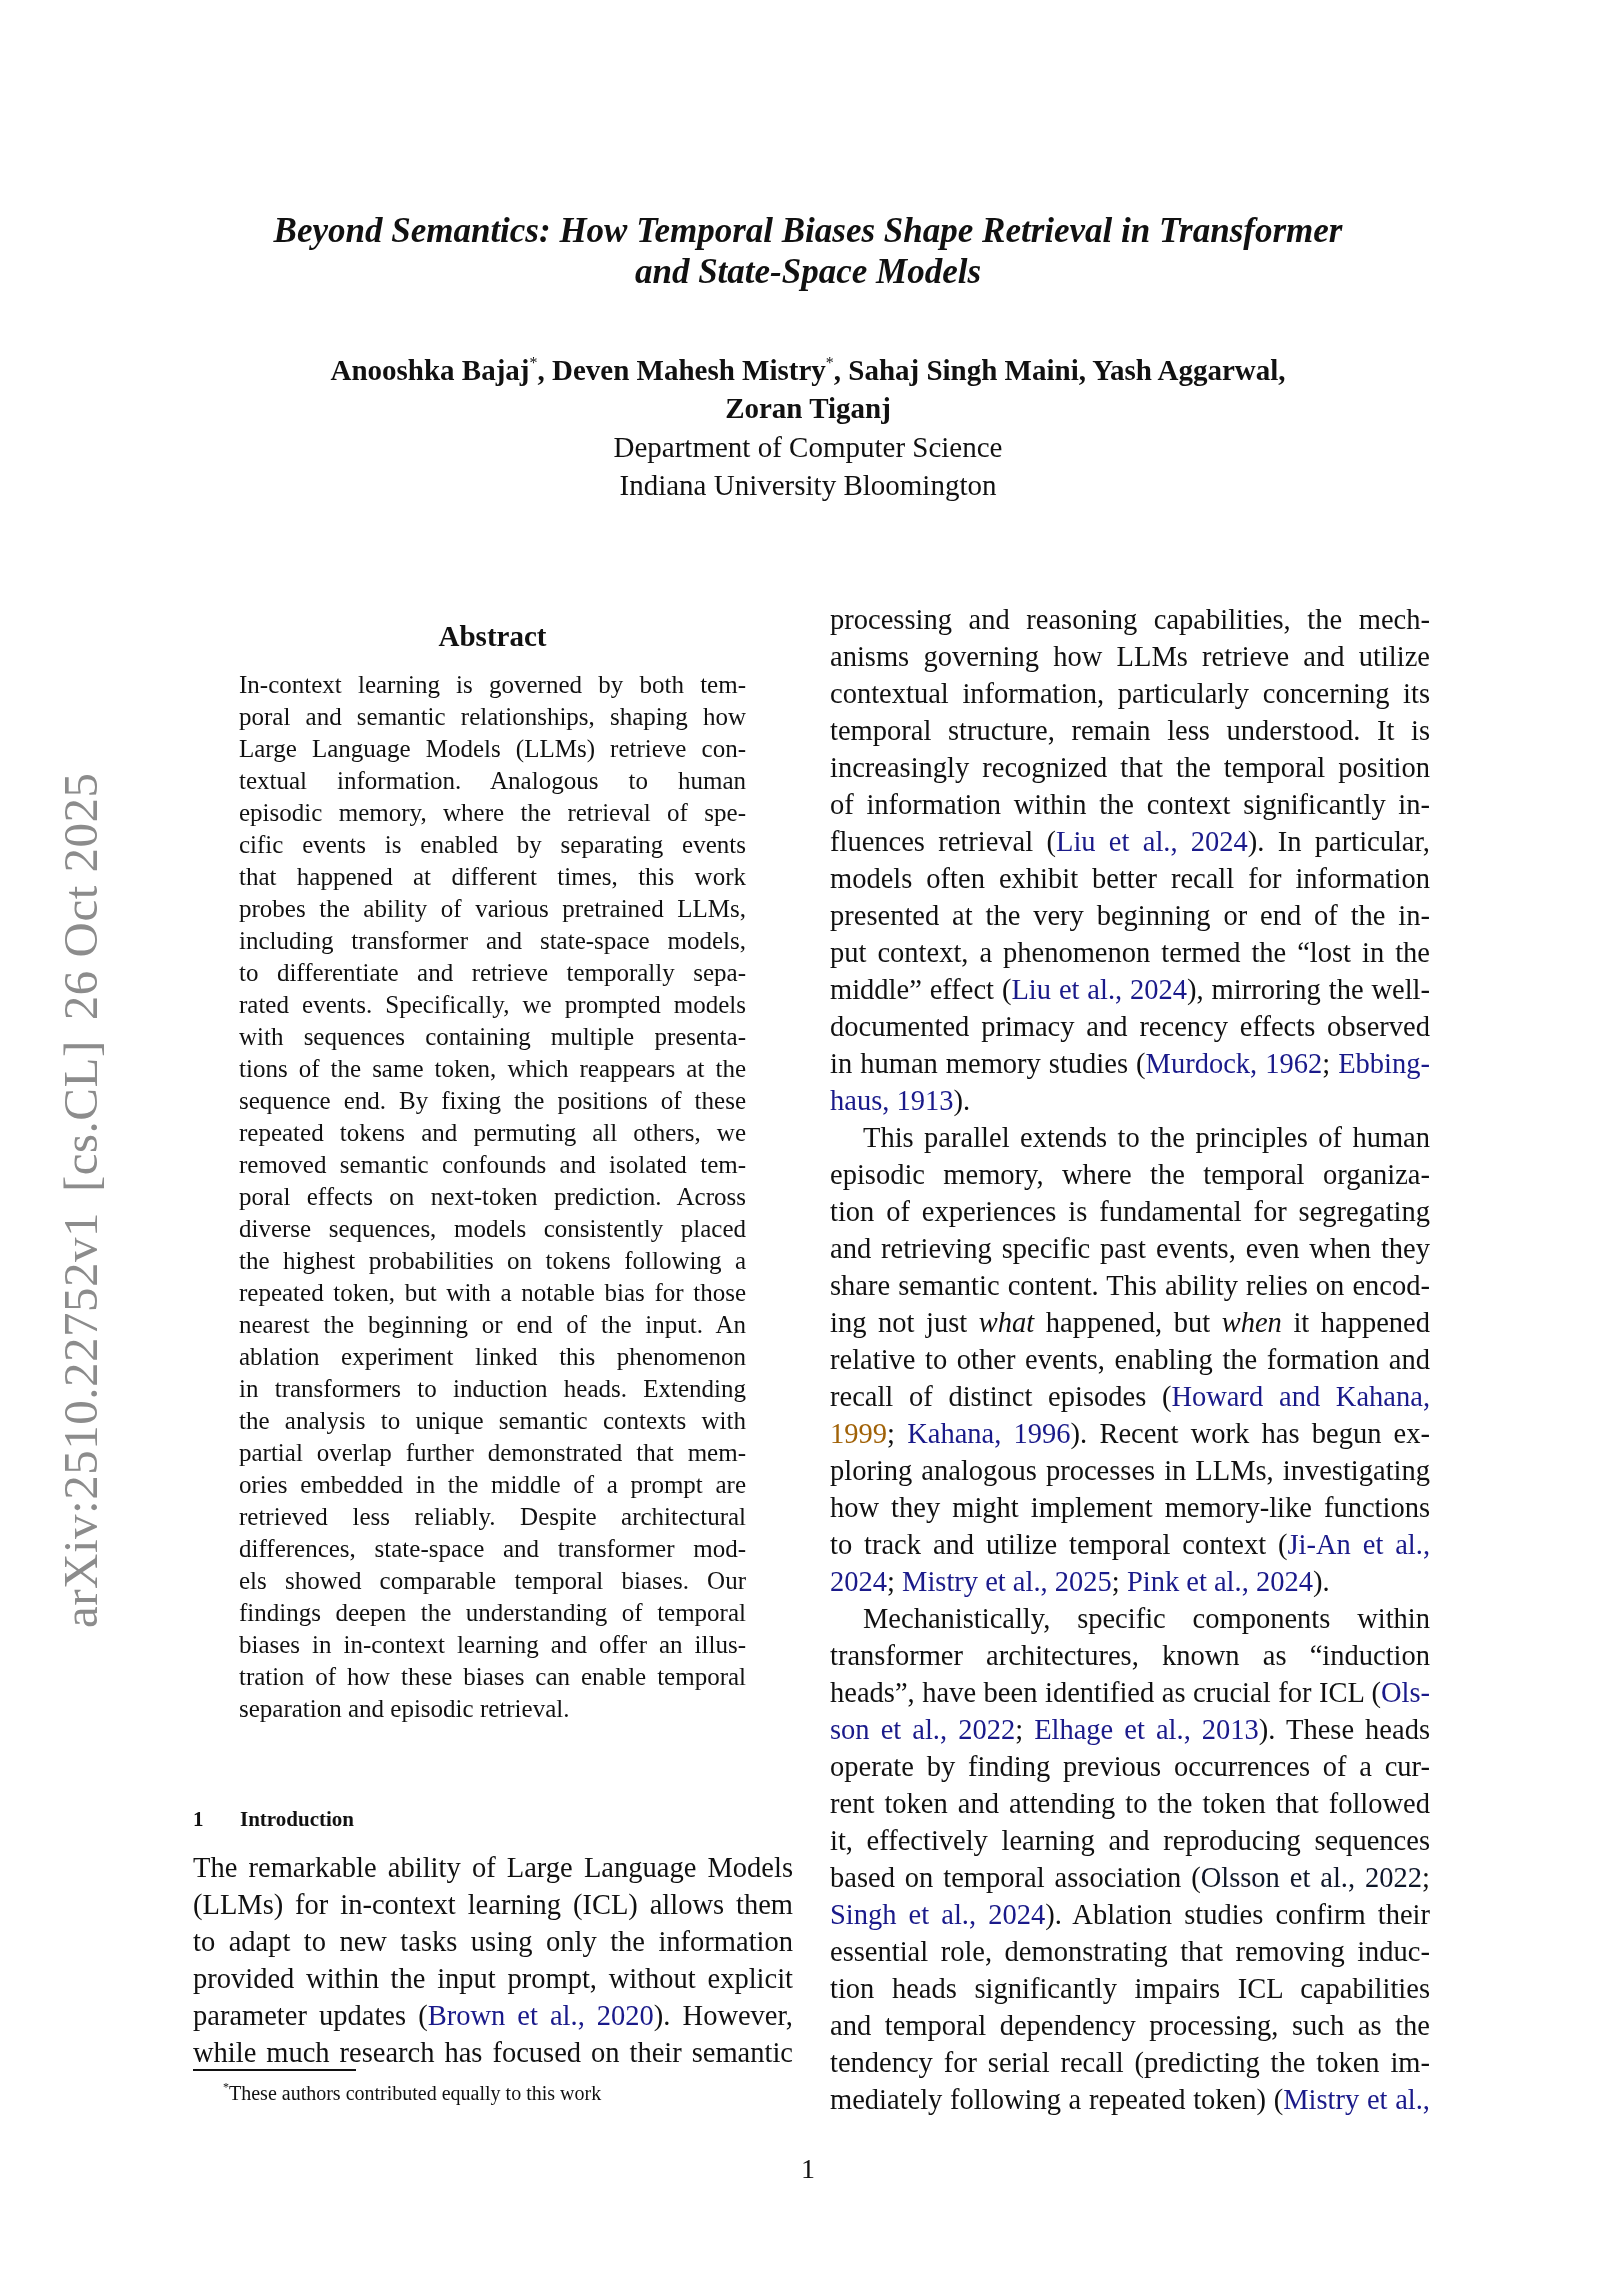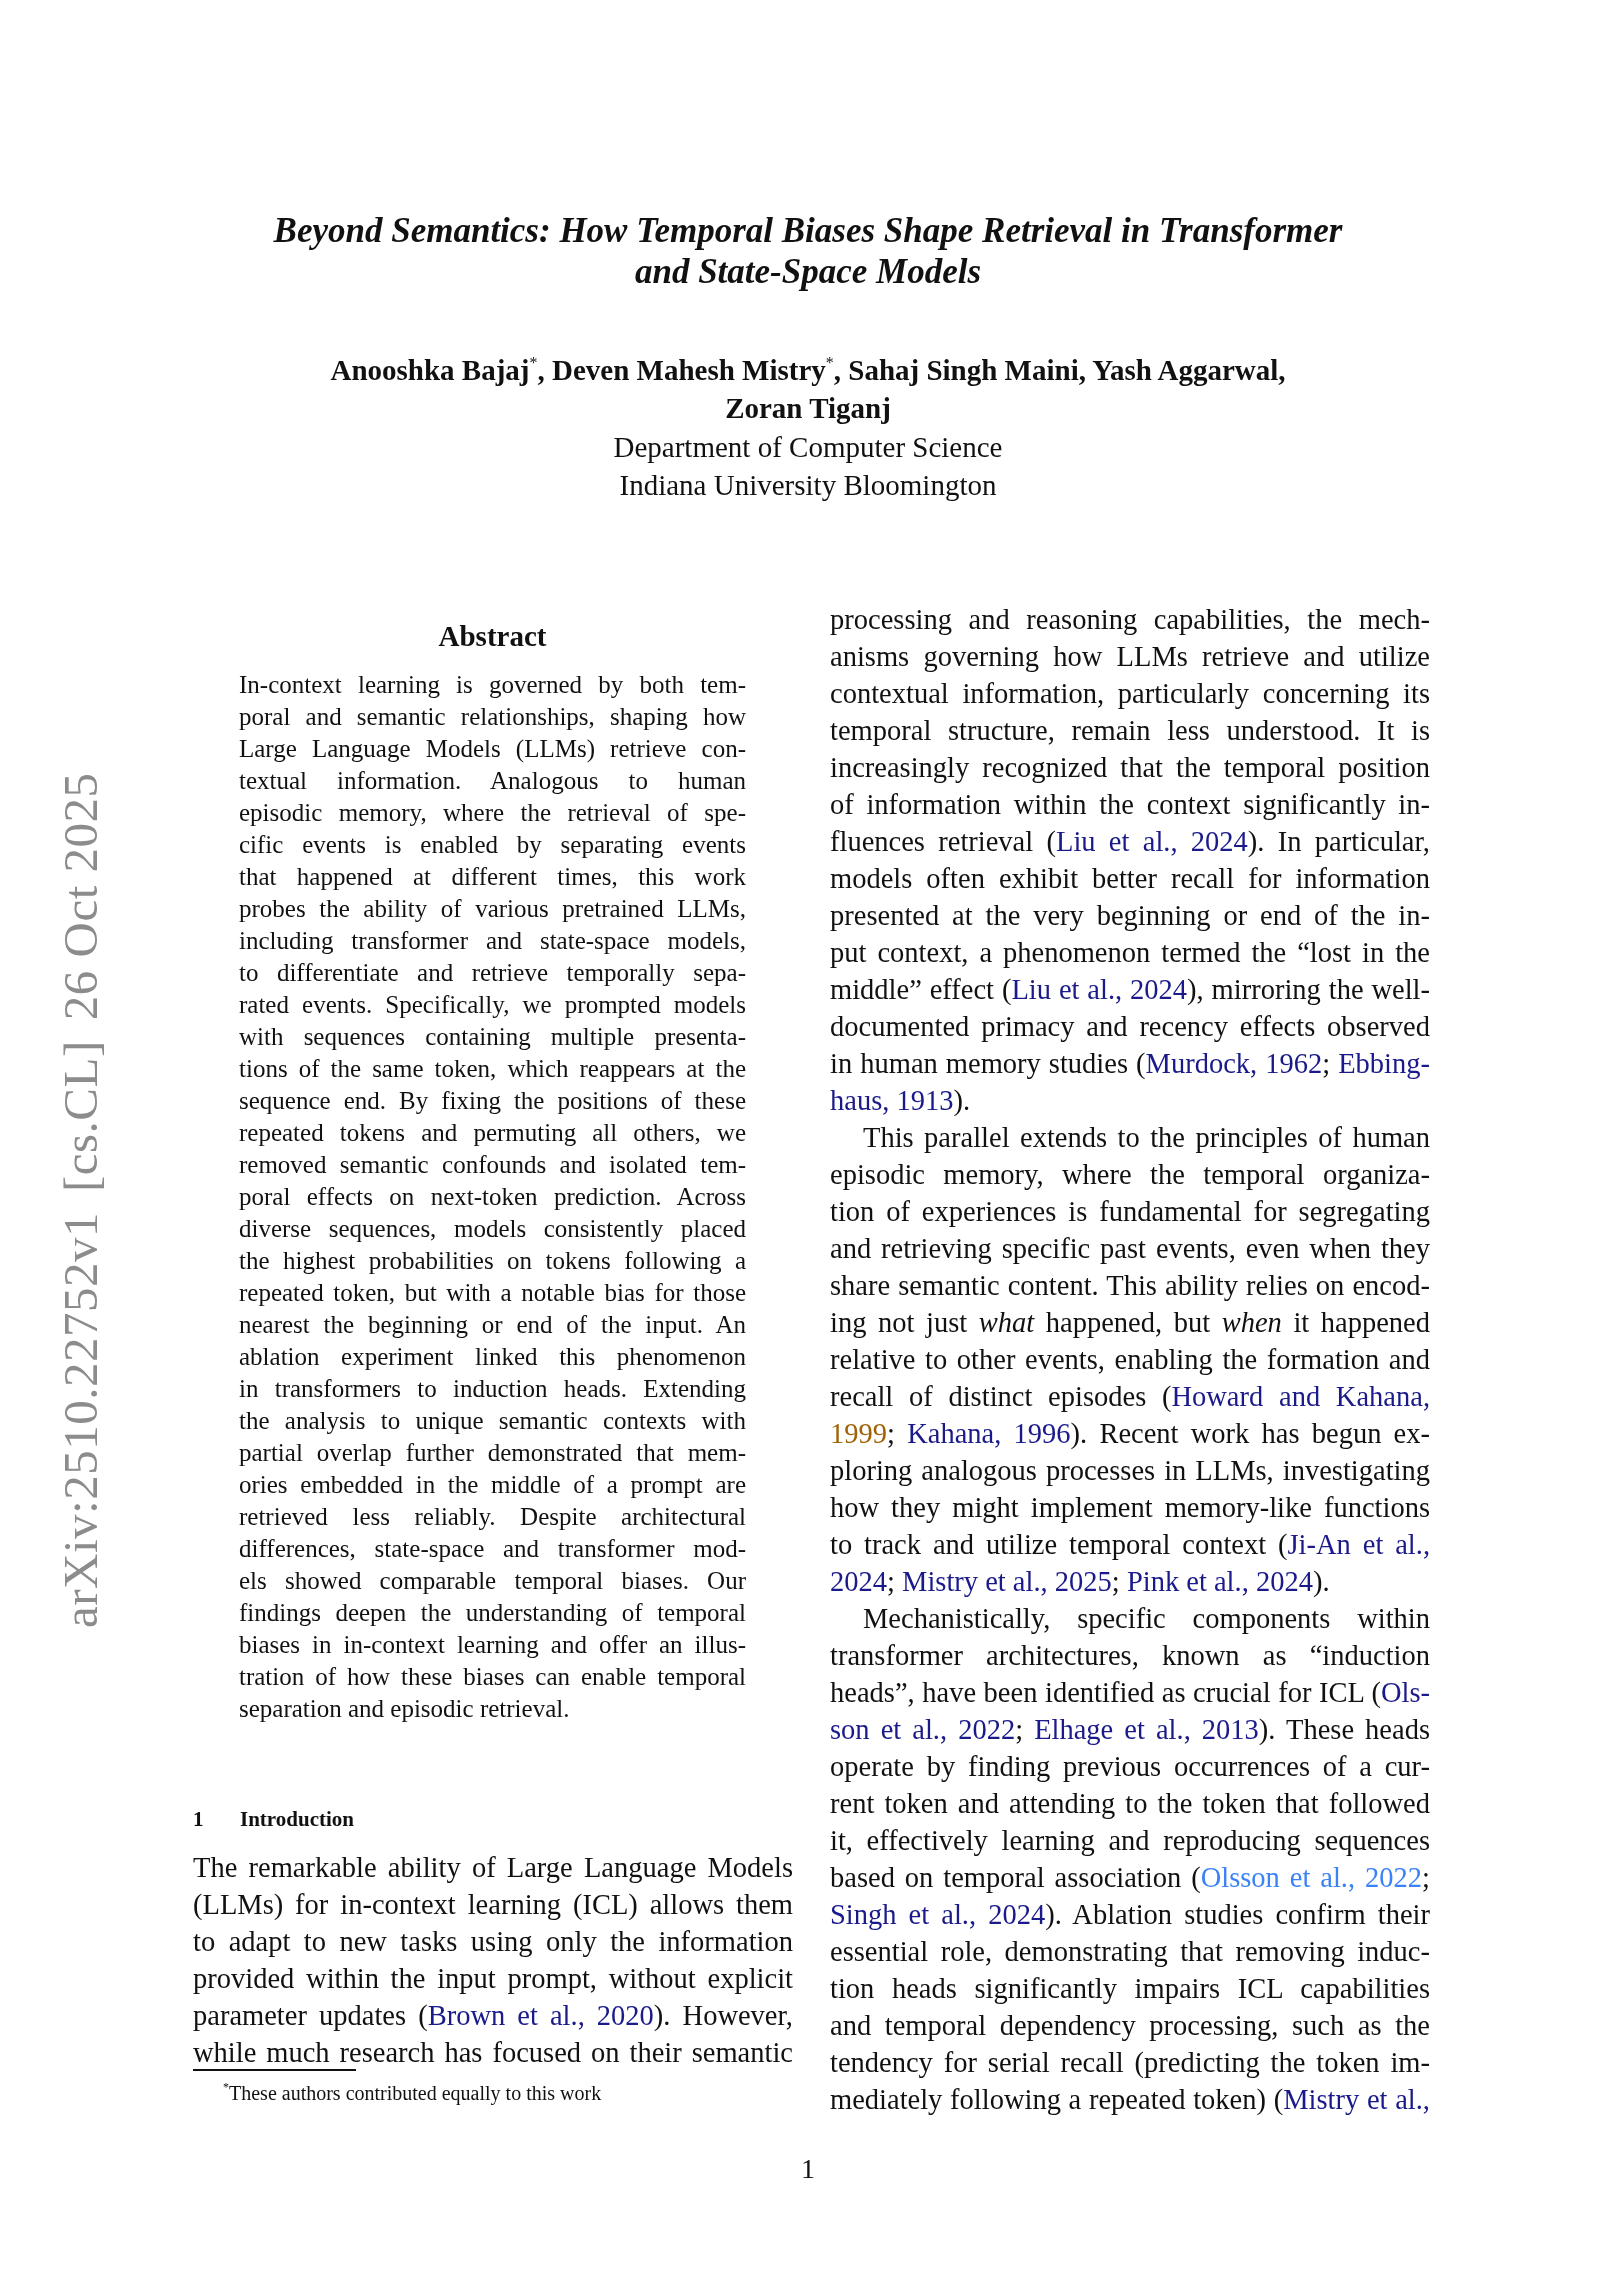--- a/index.html
+++ b/index.html
@@ -131,21 +131,21 @@
     <div class="line just">how they might implement memory-like functions</div>
     <div class="line just">to track and utilize temporal context (<span class="cite" style="color: rgb(26, 26, 138);">Ji-An et al.,</span></div>
     <div class="line"><span class="cite" style="color: rgb(26, 26, 138);">2024</span>; <span class="cite" style="color: rgb(26, 26, 138);">Mistry et al., 2025</span>; <span class="cite" style="color: rgb(26, 26, 138);">Pink et al., 2024</span>).</div>
     <div class="line just indent">Mechanistically,  specific  components  within</div>
     <div class="line just">transformer  architectures,  known  as  “induction</div>
     <div class="line just">heads”, have been identified as crucial for ICL (<span class="cite" style="color: rgb(26, 26, 138);">Ols-</span></div>
     <div class="line just"><span class="cite" style="color: rgb(26, 26, 138);">son et al., 2022</span>; <span class="cite" style="color: rgb(26, 26, 138);">Elhage et al., 2013</span>).  These heads</div>
     <div class="line just">operate by finding previous occurrences of a cur-</div>
     <div class="line just">rent token and attending to the token that followed</div>
     <div class="line just">it, effectively learning and reproducing sequences</div>
-    <div class="line just">based on temporal association (<span class="cite" style="color: #3b82f6; margin-top: 16px;">Olsson et al., 2022</span>;</div>
+    <div class="line just">based on temporal association (<span class="cite" style="color: #0f172a; margin-top: 16px;">Olsson et al., 2022</span>;</div>
     <div class="line just"><span class="cite" style="color: rgb(26, 26, 138);">Singh et al., 2024</span>). Ablation studies confirm their</div>
     <div class="line just">essential role, demonstrating that removing induc-</div>
     <div class="line just">tion heads significantly impairs ICL capabilities</div>
     <div class="line just">and temporal dependency processing, such as the</div>
     <div class="line just">tendency for serial recall (predicting the token im-</div>
     <div class="line just">mediately following a repeated token) (<span class="cite" style="color: rgb(26, 26, 138);">Mistry et al.,</span></div>
   </div>
 
 <div class="abs footrule"></div>
 <div class="abs footnote"><sup>*</sup><span>These authors contributed equally to this work</span></div>

